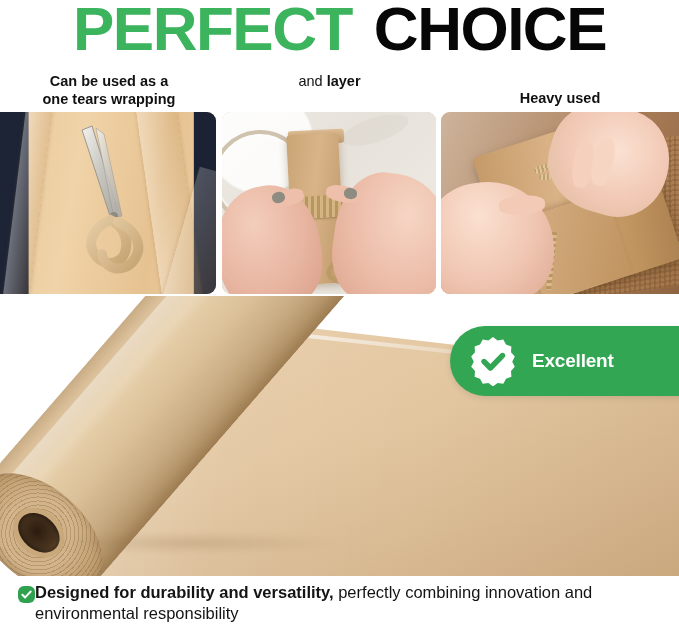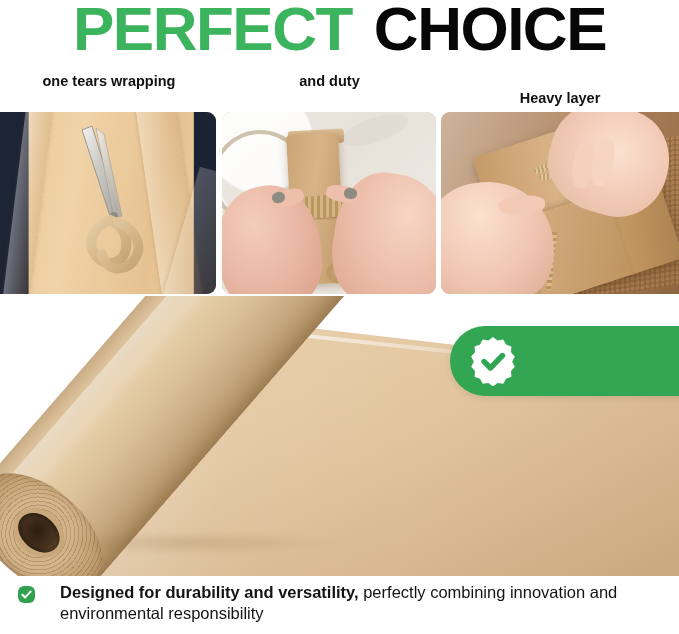--- a/index.html
+++ b/index.html
@@ -26,21 +26,21 @@
 
   
   .caption-row{
     position:absolute; left:0; top:72px; width:679px; height:40px;
   }
   .caption{
     position:absolute; top:0; text-align:center;
     font-size:14.5px; line-height:18px; color:#111111;
     font-weight:bold;
   }
-  .caption .reg{ font-weight:bold;margin-top:16px; }
+  .caption .reg{ font-weight:normal;margin-top:16px; }
   .cap1{ left:0;   width:218px; }
   .cap2{ left:222px; width:215px; }
   .cap3{ left:441px; width:238px; padding-top:17px; }
 
   
   .panels{
     position:absolute; left:0; top:112px; width:679px; height:182px;
   }
   .panel{
     position:absolute; top:0; height:182px;
@@ -248,48 +248,49 @@
   }
   .rosette{ width:50px; height:50px; flex:0 0 50px; position:relative; }
   .badge-text{
     color:#ffffff; font-weight:bold; font-size:19px; line-height:22px;
     letter-spacing:-.2px;
   }
 
   
   .claim{
     position:absolute; left:0; top:578px; width:679px; height:56px;
-    display:flex; gap:25px; padding:4px 14px 0 18px;
+    display:flex; gap:0; padding:4px 14px 0 18px;
   }
   .claim-icon{ flex:0 0 17px; width:17px; height:17px; margin-top:4px; position:relative; }
   .claim-text{
     font-size:16.5px; line-height:21px; color:#141414;
     font-weight:normal;
   }
   .claim-text b{ font-weight:bold; }
 </style>
 </head>
 <body>
 
 <div class="title-row">
   <span class="title-word green">PERFECT</span>
   <span class="title-word black">CHOICE</span>
 </div>
 
 <div class="caption-row">
   <div class="caption cap1">
+    <div>Can be used as a</div>
     <div>one tears wrapping</div>
   </div>
   <div class="caption cap2">
     <div>
-      <span class="reg">and </span><span>duty</span>
+      <span class="reg">and </span><span>layer</span>
     </div>
   </div>
   <div class="caption cap3">
-    <div>Heavy layer</div>
+    <div>Heavy used</div>
   </div>
 </div>
 
 <div class="panels">
 
   <div class="panel p1">
     <div class="p1-bg"></div>
     <div class="p1-fold pf-a"></div>
     <div class="p1-fold pf-b"></div>
     <div class="p1-fold pf-c"></div>
@@ -368,20 +369,21 @@
   <div class="rosette">
     <svg viewBox="0 0 50 50" width="50" height="50">
       <path d="M25 1 L29.6 4.4 L35.3 3.6 L38 8.6 L43.4 10.6 L43 16.3 L46.8 20.6 L44.2 25.7
                L46.8 30.8 L43 35.1 L43.4 40.8 L38 42.8 L35.3 47.8 L29.6 47 L25 50.4 L20.4 47
                L14.7 47.8 L12 42.8 L6.6 40.8 L7 35.1 L3.2 30.8 L5.8 25.7 L3.2 20.6 L7 16.3
                L6.6 10.6 L12 8.6 L14.7 3.6 L20.4 4.4 Z" fill="#ffffff"></path>
       <path d="M16 25.5 L22.4 32 L34.5 19.5" fill="none" stroke="#33a653" stroke-width="5.4" stroke-linecap="round" stroke-linejoin="round"></path>
     </svg>
   </div>
   <div class="badge-text">
+    <div>Excellent</div>
   </div>
 </div>
 
 <div class="claim">
   <div class="claim-icon">
     <svg viewBox="0 0 17 17" width="17" height="17">
       <rect x="0" y="0" width="17" height="17" rx="6" fill="#2fa14f"></rect>
       <path d="M4.4 8.8 L7.1 11.4 L12.6 5.6" fill="none" stroke="#ffffff" stroke-width="2.1" stroke-linecap="round" stroke-linejoin="round"></path>
     </svg>
   </div>

